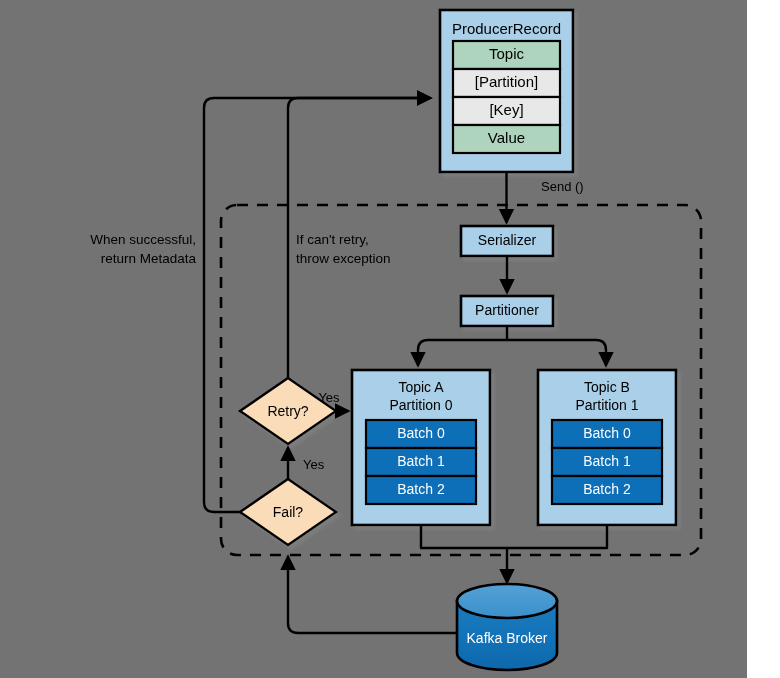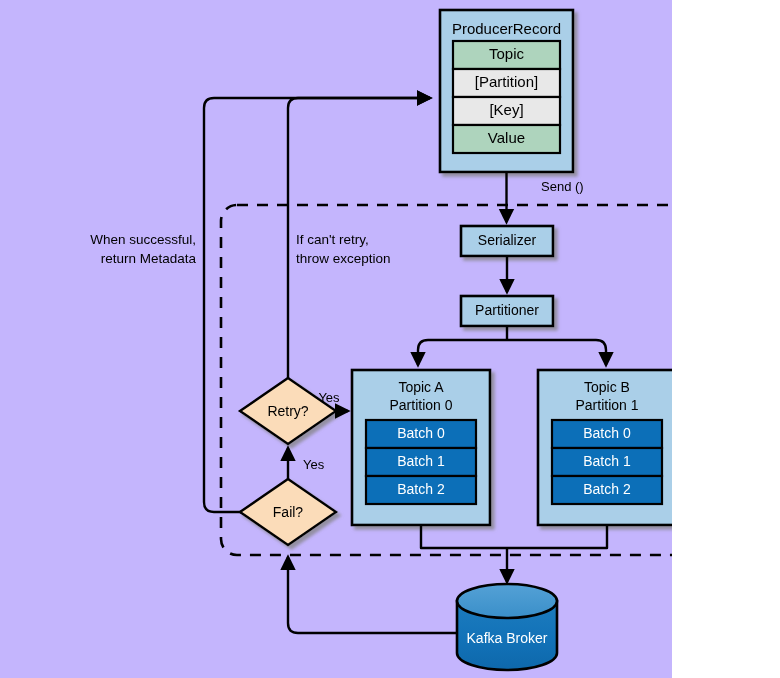--- a/index.html
+++ b/index.html
@@ -2,23 +2,23 @@
 <html><head>
 <meta charset="utf-8">
 <style>
   html,body{margin:0;padding:0;background:#ffffff;}
   body{
     font-family:"Liberation Sans", sans-serif;
     -webkit-font-smoothing:antialiased;
   }
   #stage{
     position:relative;
-    width:672px;
+    width:747px;
     height:678px;
-    background:#c4b5fd;
+    background:#737373;
     overflow:hidden;
   }
   #svgroot{
     position:absolute;
     left:0; top:0;
     width:780px;
     height:678px;
   }
   .nodeText{
     font-family:"Liberation Sans", sans-serif;

